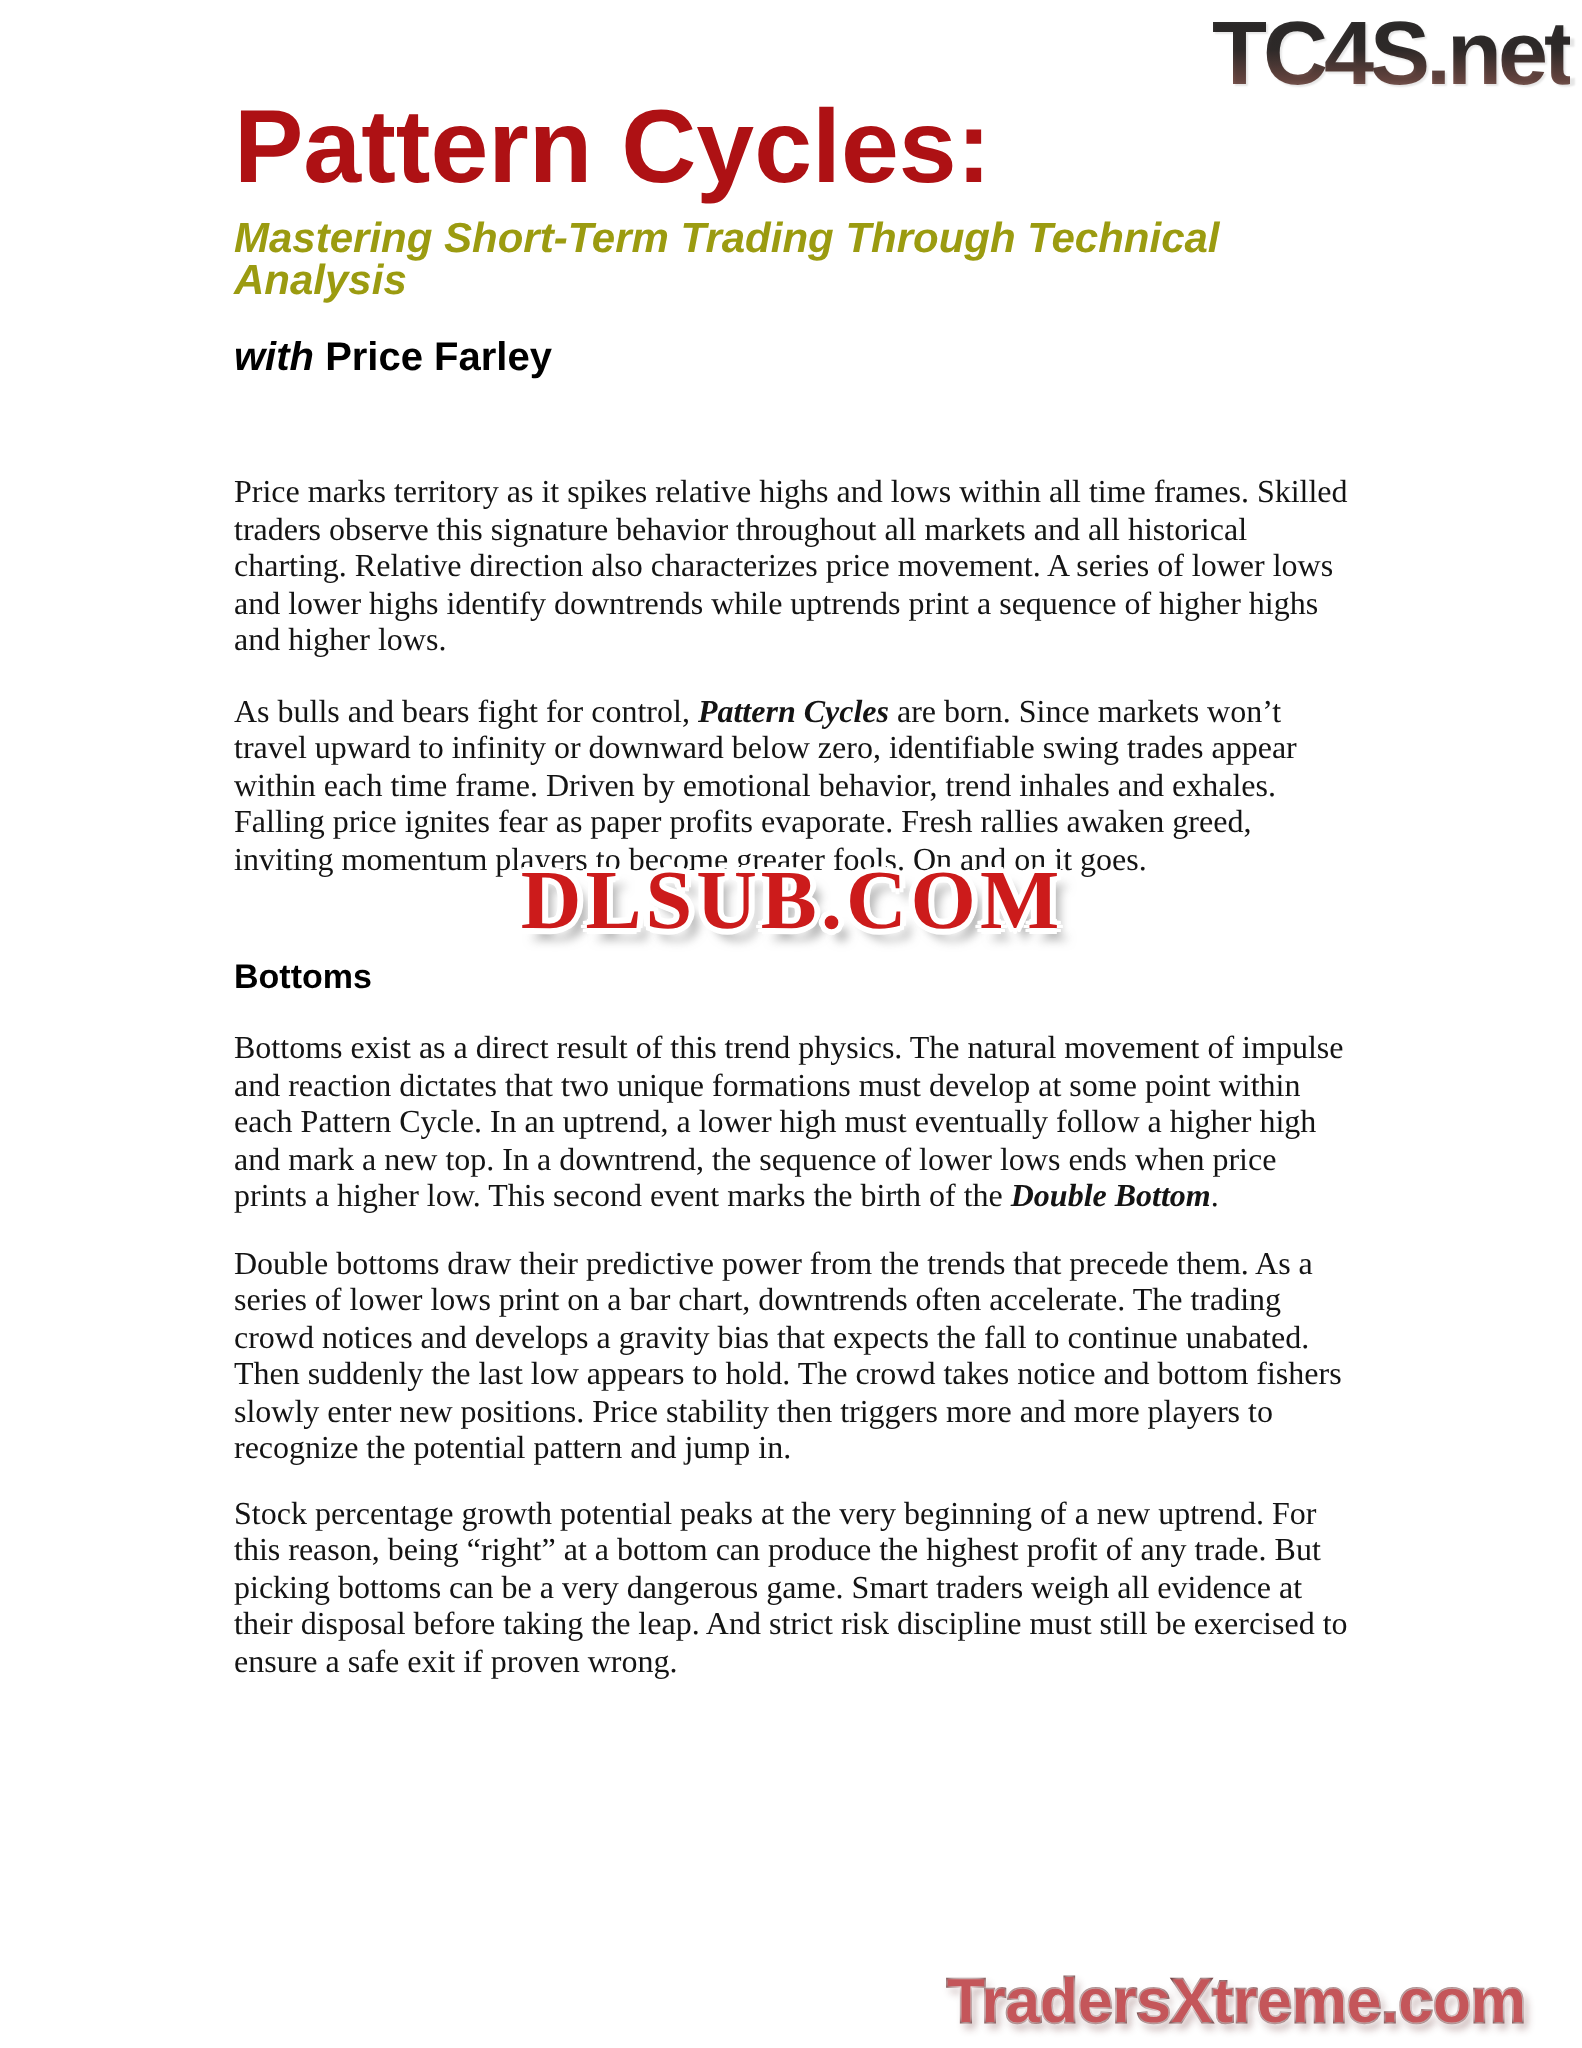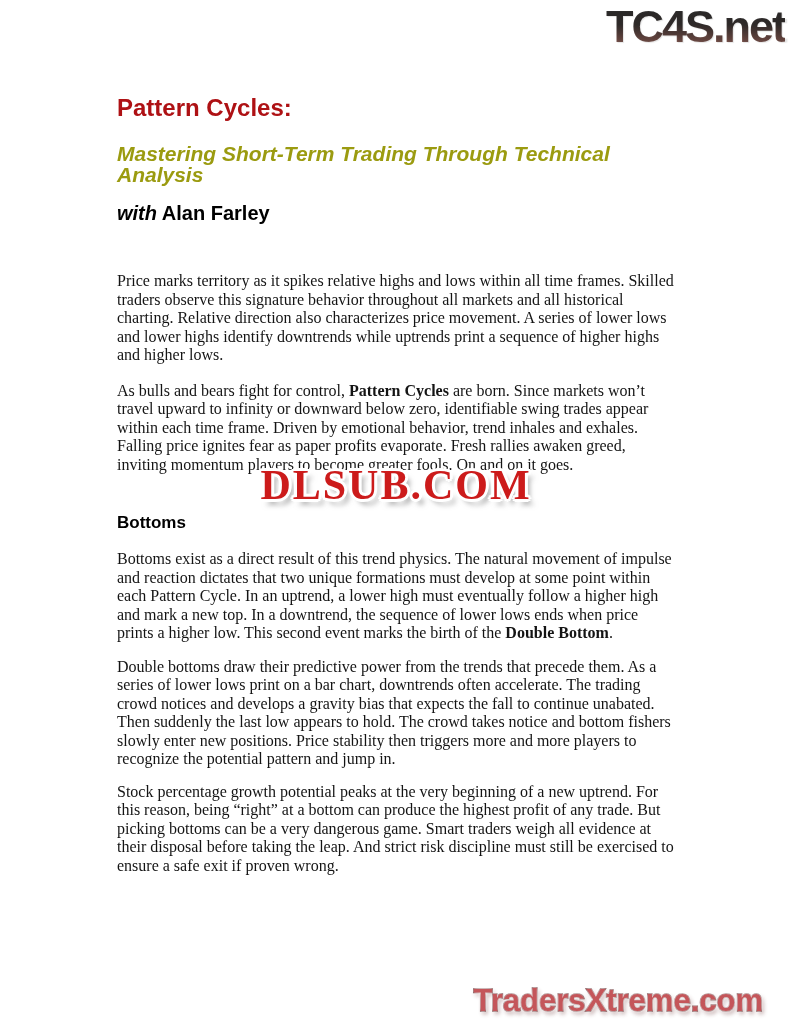--- a/index.html
+++ b/index.html
@@ -33,22 +33,22 @@
     text-shadow: 1px 1px 1px rgba(0,0,0,0.10);
   }
 
   
   .content {
     position: absolute;
     left: 117px; top: 0;
     width: 558px;
   }
   .doc-title {
-    margin-top: 89px;
-    font-size: 24px;
+    margin-top: 55px;
+    font-size: 52px;
     line-height: 38px;
     font-weight: bold;
     color: var(--title-red, #ae1114);
   }
   .doc-subtitle {
     margin-top: 16px;
     font-size: 21px;
     line-height: 21px;
     font-weight: bold;
     font-style: italic;
@@ -71,21 +71,21 @@
   }
 
   .body-para {
     font-family: "Liberation Serif", serif;
     font-size: 16px;
     line-height: 18.5px;
     color: #141414;
     margin-top: 17px;
   }
   .para-1 { margin-top: 49px; }
-  .body-para .em { font-weight: bold; }
+  .body-para .em { font-weight: bold; font-style: italic; }
 
   
   .dlsub {
     margin-top: -12px;
     position: relative;
     text-align: center;
     font-family: "Liberation Serif", serif;
     font-weight: bold;
     font-size: 42px;
     line-height: 46px;
@@ -133,21 +133,21 @@
 <body>
 
 <div class="tc4s-logo">TC4S.net</div>
 
 <div class="content">
 
   <h1 class="doc-title">Pattern Cycles:</h1>
 
   <h2 class="doc-subtitle">Mastering Short-Term Trading Through Technical Analysis</h2>
 
-  <p class="byline"><span class="prefix">with</span> <span>Alan Farley</span></p>
+  <p class="byline"><span class="prefix">with</span> <span>Price Farley</span></p>
 
 
   <p class="body-para para-1">Price marks territory as it spikes relative highs and lows within all time frames. Skilled traders observe this signature behavior throughout all markets and all historical charting. Relative direction also characterizes price movement. A series of lower lows and lower highs identify downtrends while uptrends print a sequence of higher highs and higher lows.</p>
 
   <p class="body-para para-2"><span>As bulls and bears fight for control, </span><span class="em">Pattern Cycles</span><span> are born. Since markets won’t travel upward to infinity or downward below zero, identifiable swing trades appear within each time frame. Driven by emotional behavior, trend inhales and exhales. Falling price ignites fear as paper profits evaporate. Fresh rallies awaken greed, inviting momentum players to become greater fools. On and on it goes.</span></p>
 
   <div class="dlsub">DLSUB.COM</div>
 
   <h3 class="section-heading">Bottoms</h3>
 

